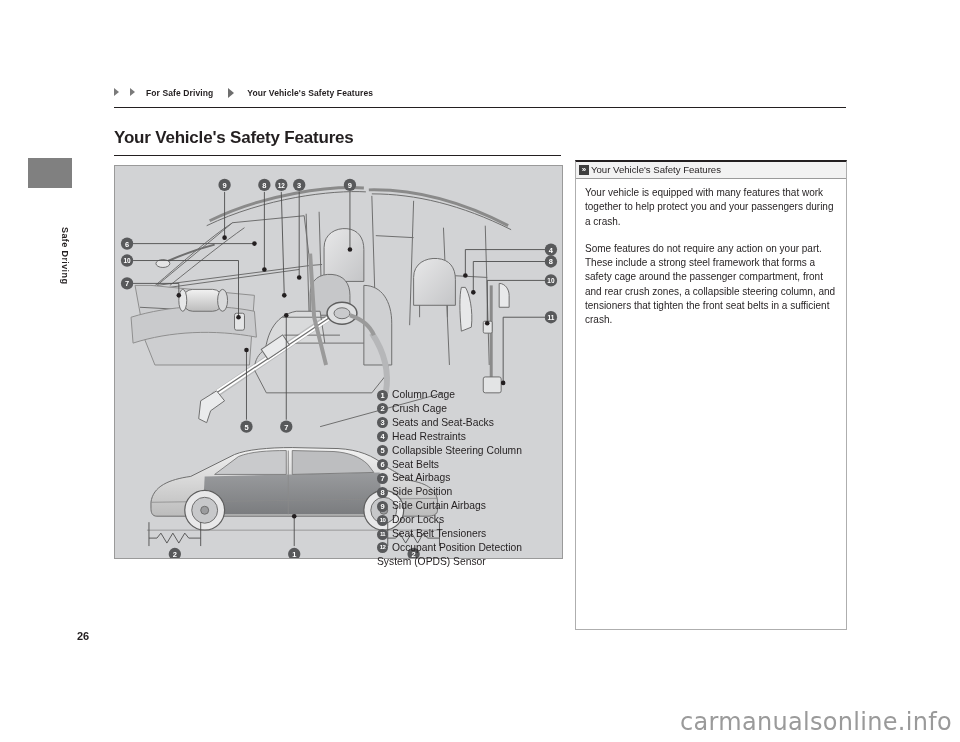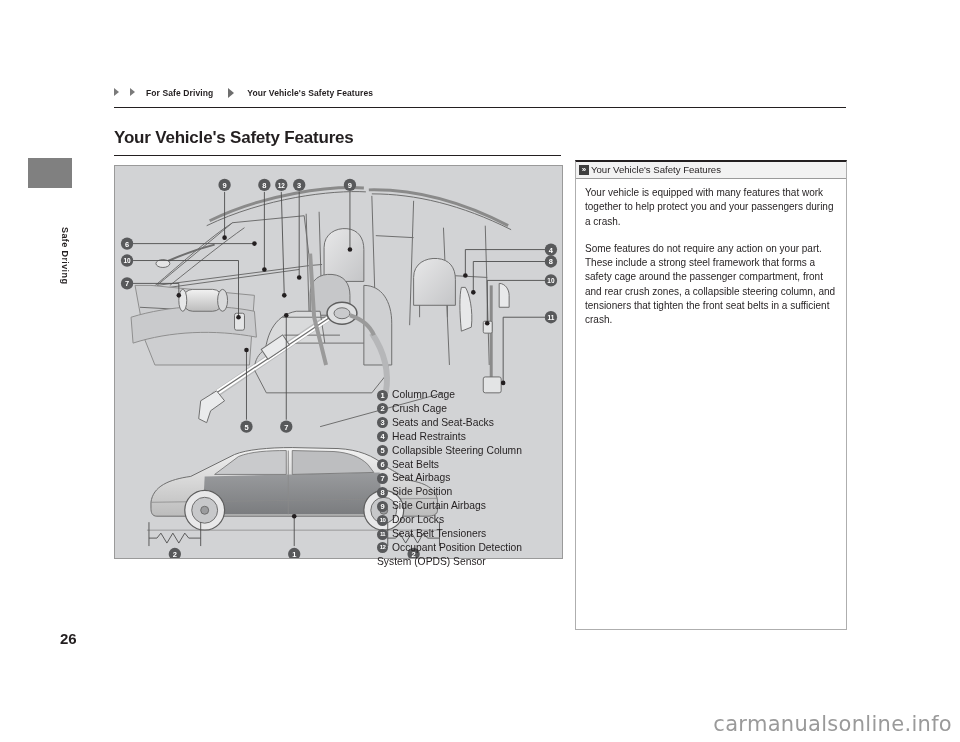--- a/index.html
+++ b/index.html
@@ -17,21 +17,21 @@
     background:#808080;
   }
   .edge-label {
     position:absolute; left:30px; top:196px; width:40px; height:120px;
     color:#231f20; font-size:9px; font-weight:bold; letter-spacing:.4px;
     writing-mode:vertical-rl; text-orientation:mixed;
     display:flex; align-items:flex-start; justify-content:center;
   }
   .page-number {
     position:absolute; left:60px; top:630px; width:46px;
-    font-size:15px; font-weight:bold; color:#231f20;
+    text-align:center; font-size:11px; font-weight:bold; color:#231f20;
   }
 
   
   .breadcrumb {
     position:absolute; left:114px; top:88px; height:14px;
     display:flex; align-items:flex-start; gap:11px;
     font-size:8.5px; font-weight:bold; color:#231f20; letter-spacing:.1px;
   }
   .tri { width:0; height:0; border-style:solid; flex:none; }
   .tri-sm { border-width:4px 0 4px 5px; border-color:transparent transparent transparent #7a7a7a; }
@@ -94,21 +94,21 @@
   }
   .info-title { font-size:9.6px; color:#231f20; }
   .info-body { padding:7px 9px 0 9px; }
   .info-body p {
     font-size:10px; line-height:14.3px; color:#231f20; margin-bottom:13px;
   }
 
   
   .watermark {
     position:absolute; right:8px; bottom:6px;
-    font-size:21px; color:#9a9a9a; letter-spacing:.3px;
+    font-size:24px; color:#9a9a9a; letter-spacing:.3px;
     font-family:"DejaVu Sans", sans-serif;
   }
 </style>
 </head>
 <body>
 
 <div class="page">
 
   <div class="edge-tab"></div>
   <div class="edge-label">Safe Driving</div>

